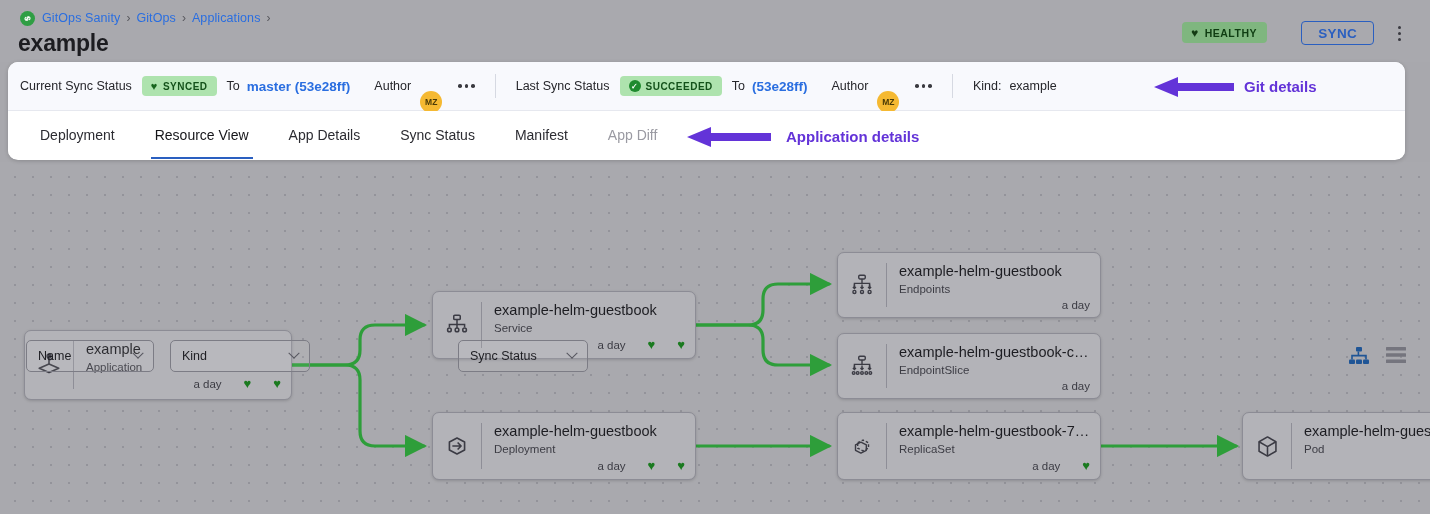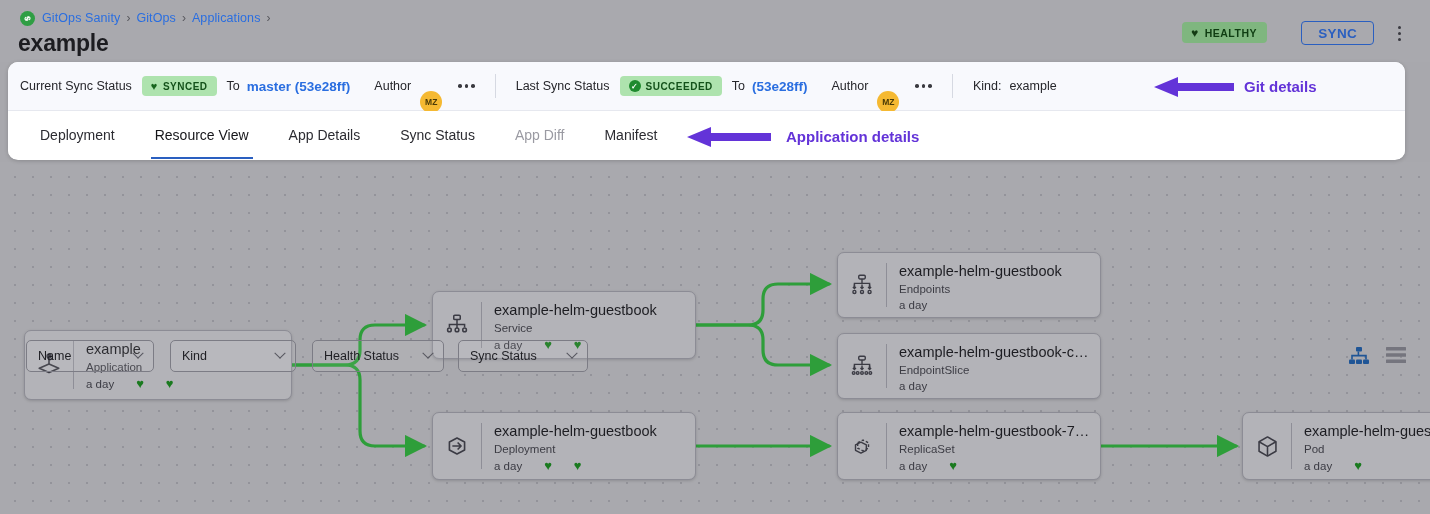--- a/index.html
+++ b/index.html
@@ -134,21 +134,21 @@
     display: flex; align-items: stretch; overflow: hidden;
   }
   .node-icon { width: 48px; display: flex; align-items: center; justify-content: center; flex: 0 0 48px; }
   .node-sep { width: 1px; background: #8e8e97; margin: 10px 0; }
   .node-body { flex: 1; padding: 9px 10px 8px 12px; min-width: 0; }
   .node-title {
     font-size: 14.5px; color: #1d1d22; white-space: nowrap; overflow: hidden;
     text-overflow: ellipsis; line-height: 1.25;
   }
   .node-kind { font-size: 11.5px; color: #3c3c44; margin-top: 3px; }
-  .node-meta { display: flex; align-items: center; gap: 0; margin-top: 4px; }
+  .node-meta { display: flex; align-items: center; gap: 0; margin-top: 4px; justify-content: flex-end; }
   .node-age { font-size: 11.5px; color: #3c3c44; }
   .node-meta .heart { font-size: 13px; color: #1a7a1f; line-height: 1; margin-left: 22px; }
 
   svg.edges { position: absolute; left: 0; top: 162px; width: 1430px; height: 352px; pointer-events: none; }
 </style>
 </head>
 <body>
 
 <div id="root">
 
@@ -321,26 +321,22 @@
         <span class="heart">♥</span>
       </div>
     </div>
   </div>
 
   <div class="filterbar">
     <div class="filter" style="left:26px; width:128px;">
       <span>Name</span>
       <span class="chev"></span>
     </div>
-    <div class="filter" style="left:170px; width:126px;">
+    <div class="filter" style="left:170px; width:140px;">
       <span>Kind</span>
-      <span class="chev"></span>
-    </div>
-    <div class="filter" style="left:312px; width:132px;">
-      <span>Health Status</span>
       <span class="chev"></span>
     </div>
     <div class="filter" style="left:458px; width:130px;">
       <span>Sync Status</span>
       <span class="chev"></span>
     </div>
 
     <div class="viewtoggle" style="left:1348px;">
       <svg width="22" height="20" viewBox="0 0 22 20" fill="#1f5596">
         <rect x="8" y="1" width="6" height="4.6" rx="1"></rect>
@@ -431,22 +427,22 @@
 
       <span class="agent-label">Kind:</span>
       <span class="agent-val">example</span>
     </div>
 
     <div class="tabs">
       <div class="tab">Deployment</div>
       <div class="tab active">Resource View</div>
       <div class="tab">App Details</div>
       <div class="tab">Sync Status</div>
+      <div class="tab">Manifest</div>
       <div class="tab disabled">App Diff</div>
-      <div class="tab">Manifest</div>
     </div>
   </div>
 
   <svg class="annot-arrow" style="left:1154px; top:76px;" width="80" height="22" viewBox="0 0 80 22">
     <path d="M0 11 L24 1 L24 7 L80 7 L80 15 L24 15 L24 21 Z" fill="#6333d8"></path>
   </svg>
   <div class="annot-text" style="left:1244px; top:78px;">Git details</div>
 
   <svg class="annot-arrow" style="left:687px; top:126px;" width="84" height="22" viewBox="0 0 84 22">
     <path d="M0 11 L24 1 L24 7 L84 7 L84 15 L24 15 L24 21 Z" fill="#6333d8"></path>

